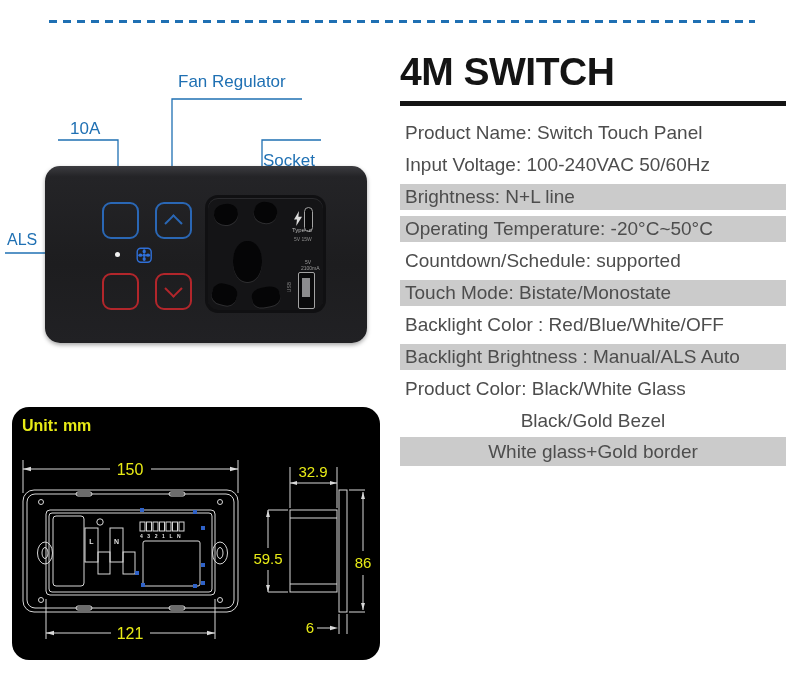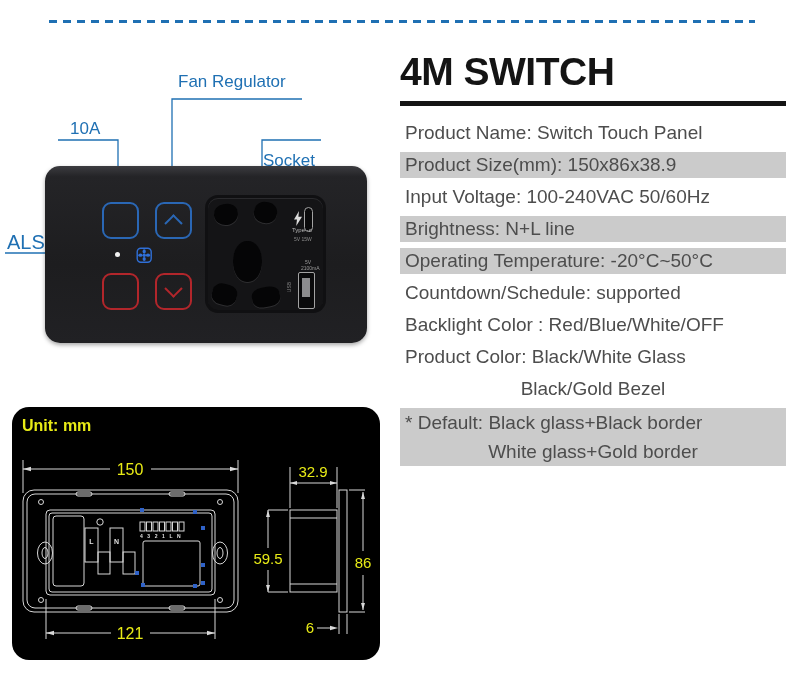--- a/index.html
+++ b/index.html
@@ -70,21 +70,21 @@
 <svg class="abs callout-svg" width="395" height="400">
   <path d="M302 99 L172 99 L172 199"></path>
   <path d="M58 140 L118 140 L118 199"></path>
   <path d="M321 140 L262 140 L262 197"></path>
   <path d="M5 253 L111 253"></path>
 </svg>
 
 <div class="abs callout-label" style="left:178px;top:72px;">Fan Regulator</div>
 <div class="abs callout-label" style="left:70px;top:119px;">10A</div>
 <div class="abs callout-label" style="left:263px;top:115px;margin-top:36px;">Socket</div>
-<div class="abs callout-label" style="left:7px;top:231px;font-size:20px;">ALS</div>
+<div class="abs callout-label" style="left:7px;top:231px;font-size:16px;">ALS</div>
 
 <div class="abs panel">
   <div class="touch-btn blue" style="left:57px;top:36px;"></div>
   <div class="touch-btn blue" style="left:110px;top:36px;">
     <span class="chev up"></span>
   </div>
   <div class="touch-btn red" style="left:57px;top:107px;"></div>
   <div class="touch-btn red" style="left:110px;top:107px;">
     <span class="chev down"></span>
   </div>
@@ -121,29 +121,29 @@
   <div class="usb-port">
       <div class="tongue"></div>
     </div>
   <div class="tiny" style="left:76px;top:86px;font-size:5px;color:#8a8a8a;transform:rotate(-90deg);">USB</div>
 </div>
 
 <div class="abs spec-title">4M SWITCH</div>
 <div class="abs title-rule"></div>
 <div class="abs spec-rows">
     <div class="spec-row">Product Name: Switch Touch Panel</div>
-    <div class="spec-row gray gtop gbot">Product Size(mm): 150x86x38.9</div>
     <div class="spec-row">Input Voltage: 100-240VAC 50/60Hz</div>
     <div class="spec-row gray gtop gbot">Brightness: N+L line</div>
     <div class="spec-row gray gtop gbot">Operating Temperature: -20°C~50°C</div>
     <div class="spec-row">Countdown/Schedule: supported</div>
+    <div class="spec-row gray gtop gbot">Touch Mode: Bistate/Monostate</div>
     <div class="spec-row">Backlight Color : Red/Blue/White/OFF</div>
+    <div class="spec-row gray gtop gbot">Backlight Brightness : Manual/ALS Auto</div>
     <div class="spec-row">Product Color: Black/White Glass</div>
     <div class="spec-row cont">Black/Gold Bezel</div>
-    <div class="spec-row gray gtop">* Default: Black glass+Black border</div>
     <div class="spec-row gray cont gbot">White glass+Gold border</div>
   </div>
 
 <svg class="abs drawing-svg" width="368" height="253" viewBox="0 0 368 253">
   <rect x="0" y="0" width="368" height="253" rx="17" fill="#000"></rect>
   <text x="10" y="24" class="unit-text">Unit: mm</text>
 
   <path class="dw" d="M11 53 V86 M226 53 V86 M11 62 H98 M139 62 H226"></path>
   <polygon class="dwf" points="11,62 19,59.8 19,64.2"></polygon>
   <polygon class="dwf" points="226,62 218,59.8 218,64.2"></polygon>

